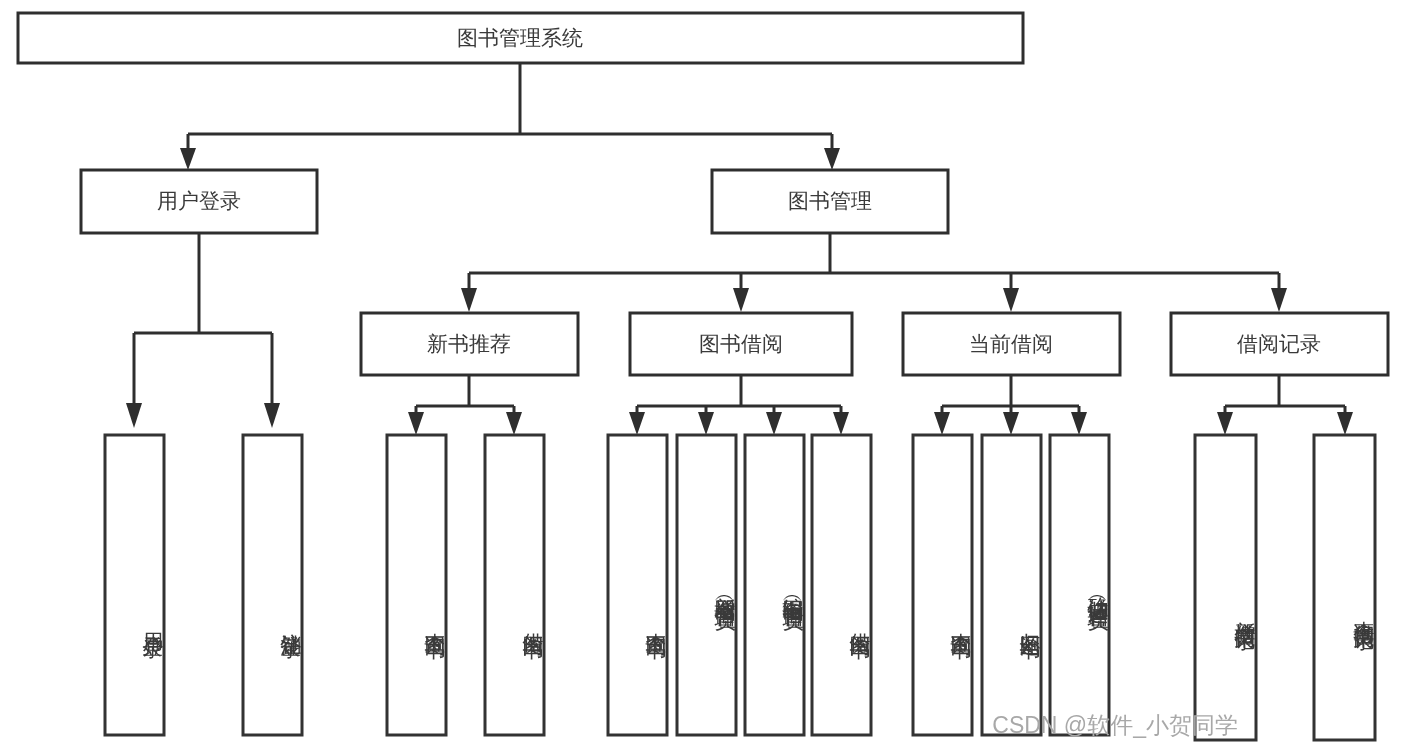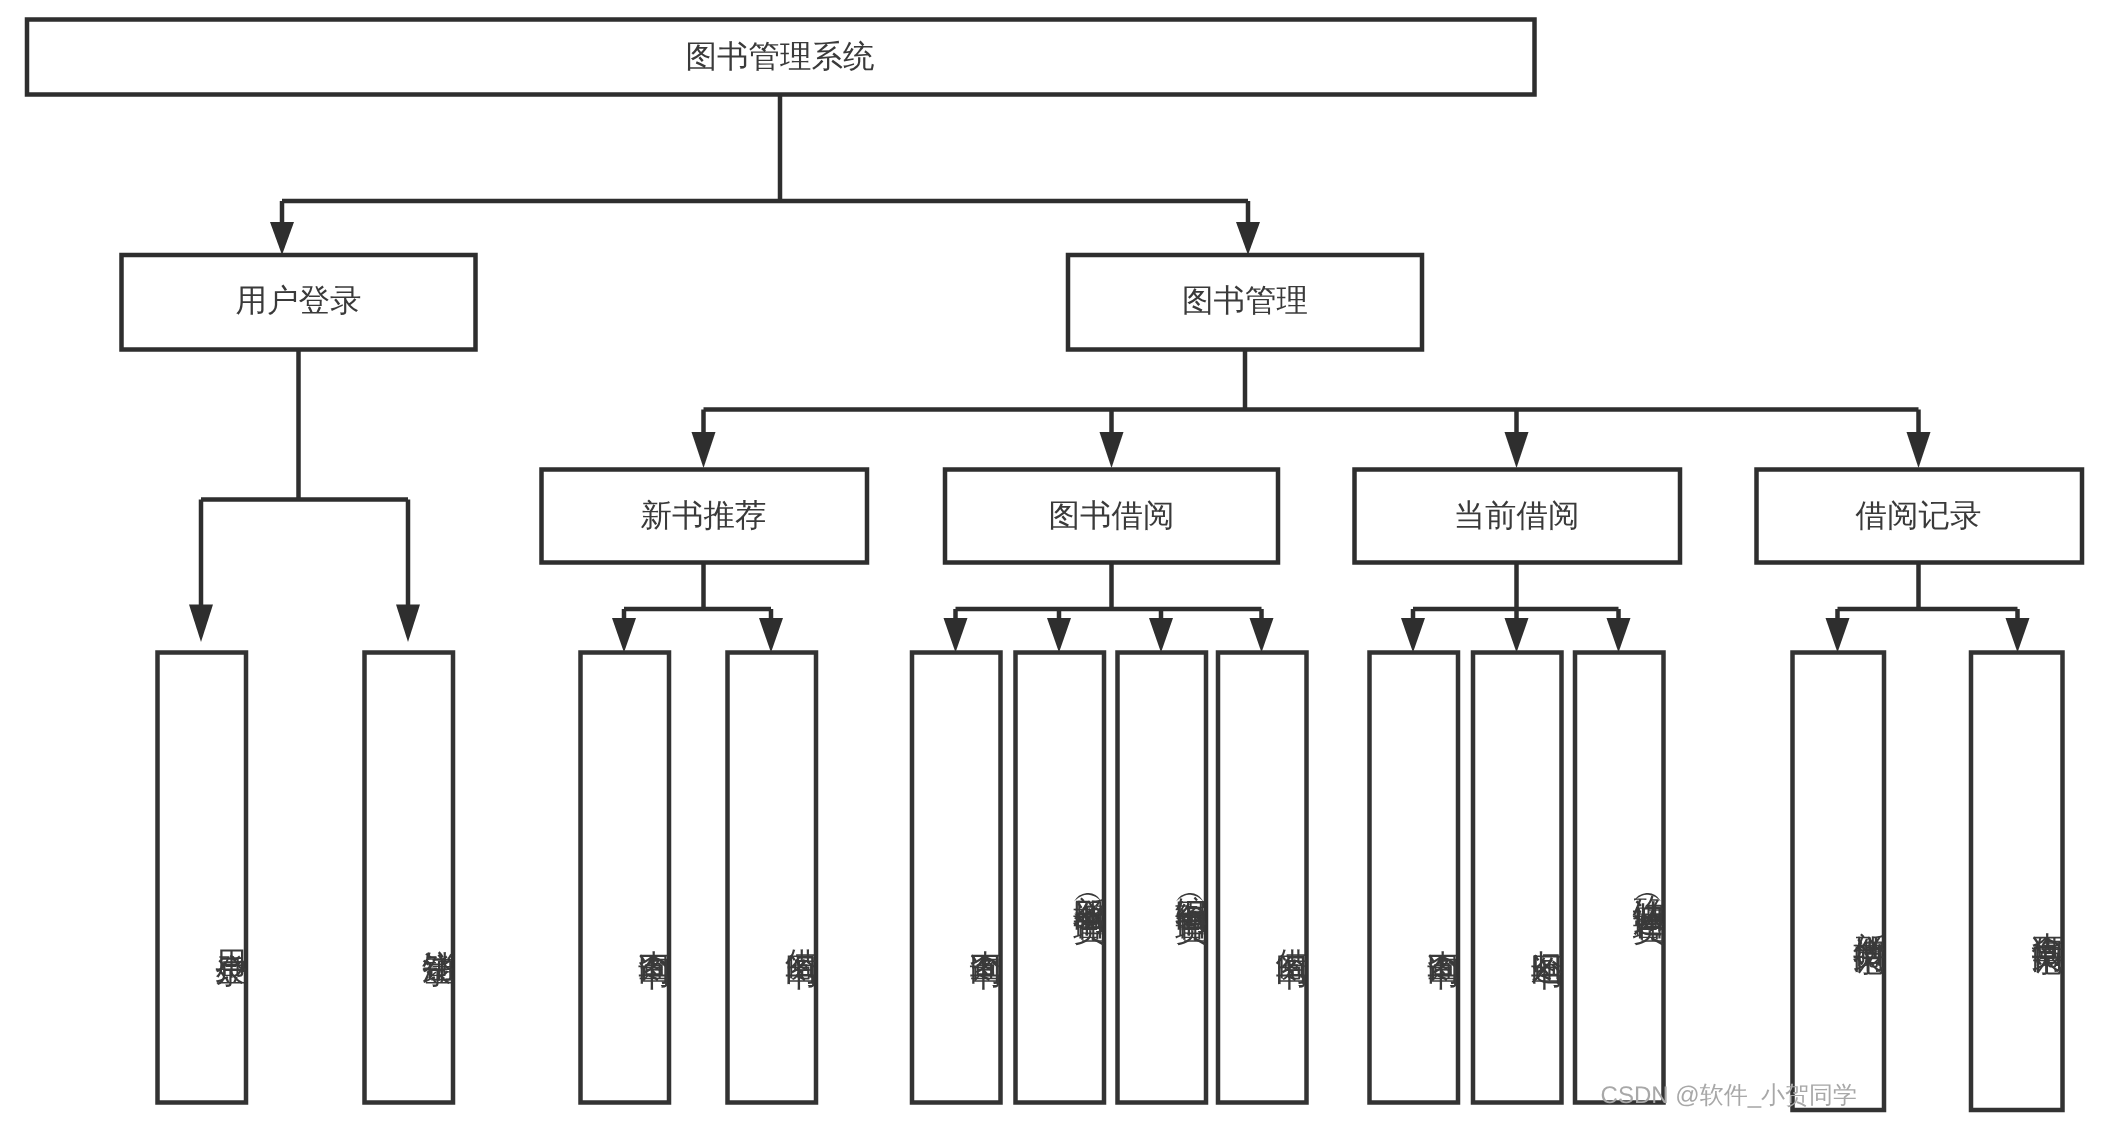--- a/index.html
+++ b/index.html
@@ -66,21 +66,21 @@
     display: flex;
     align-items: flex-start;
     justify-content: center;
     pointer-events: none;
   }
   .watermark {
     position: absolute;
     right: 12px;
     bottom: 6px;
     font-family: "Liberation Sans", "DejaVu Sans", sans-serif;
-    font-size: 16px;
+    font-size: 23px;
     color: #a8a8a8;
     white-space: nowrap;
   }
 </style>
 </head>
 <body>
 
 <div id="diagram-root">
 
   <svg class="canvas" viewBox="0 0 1405 747" xmlns="http://www.w3.org/2000/svg">

